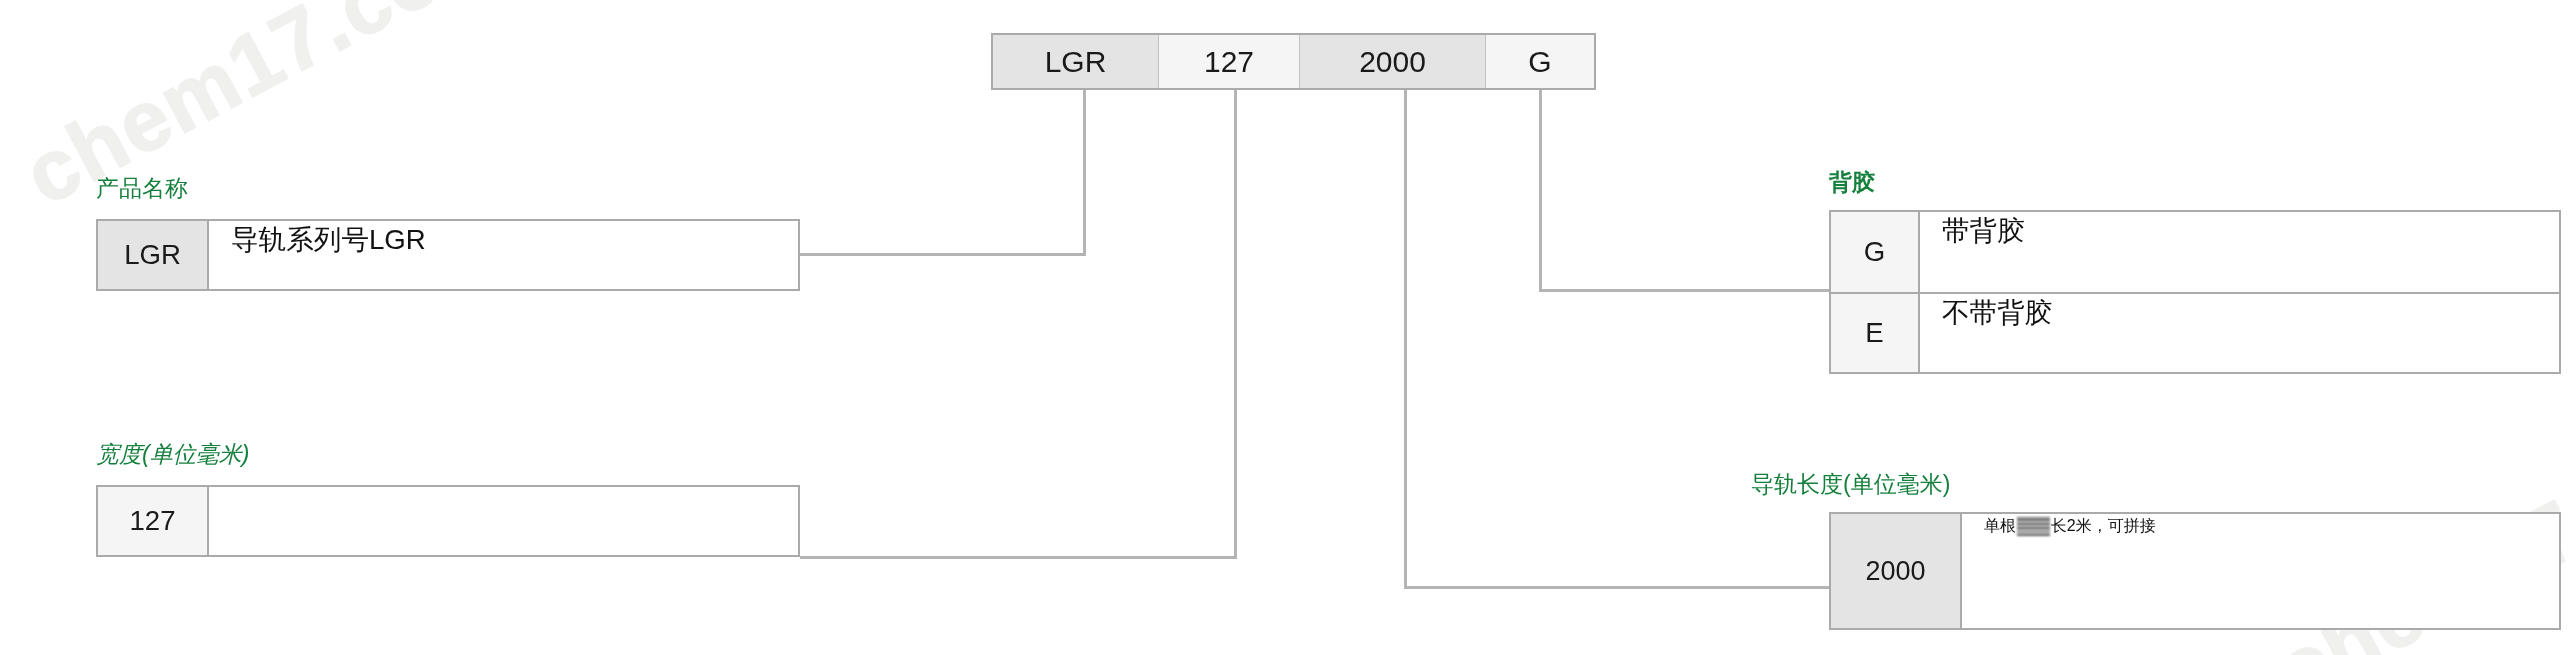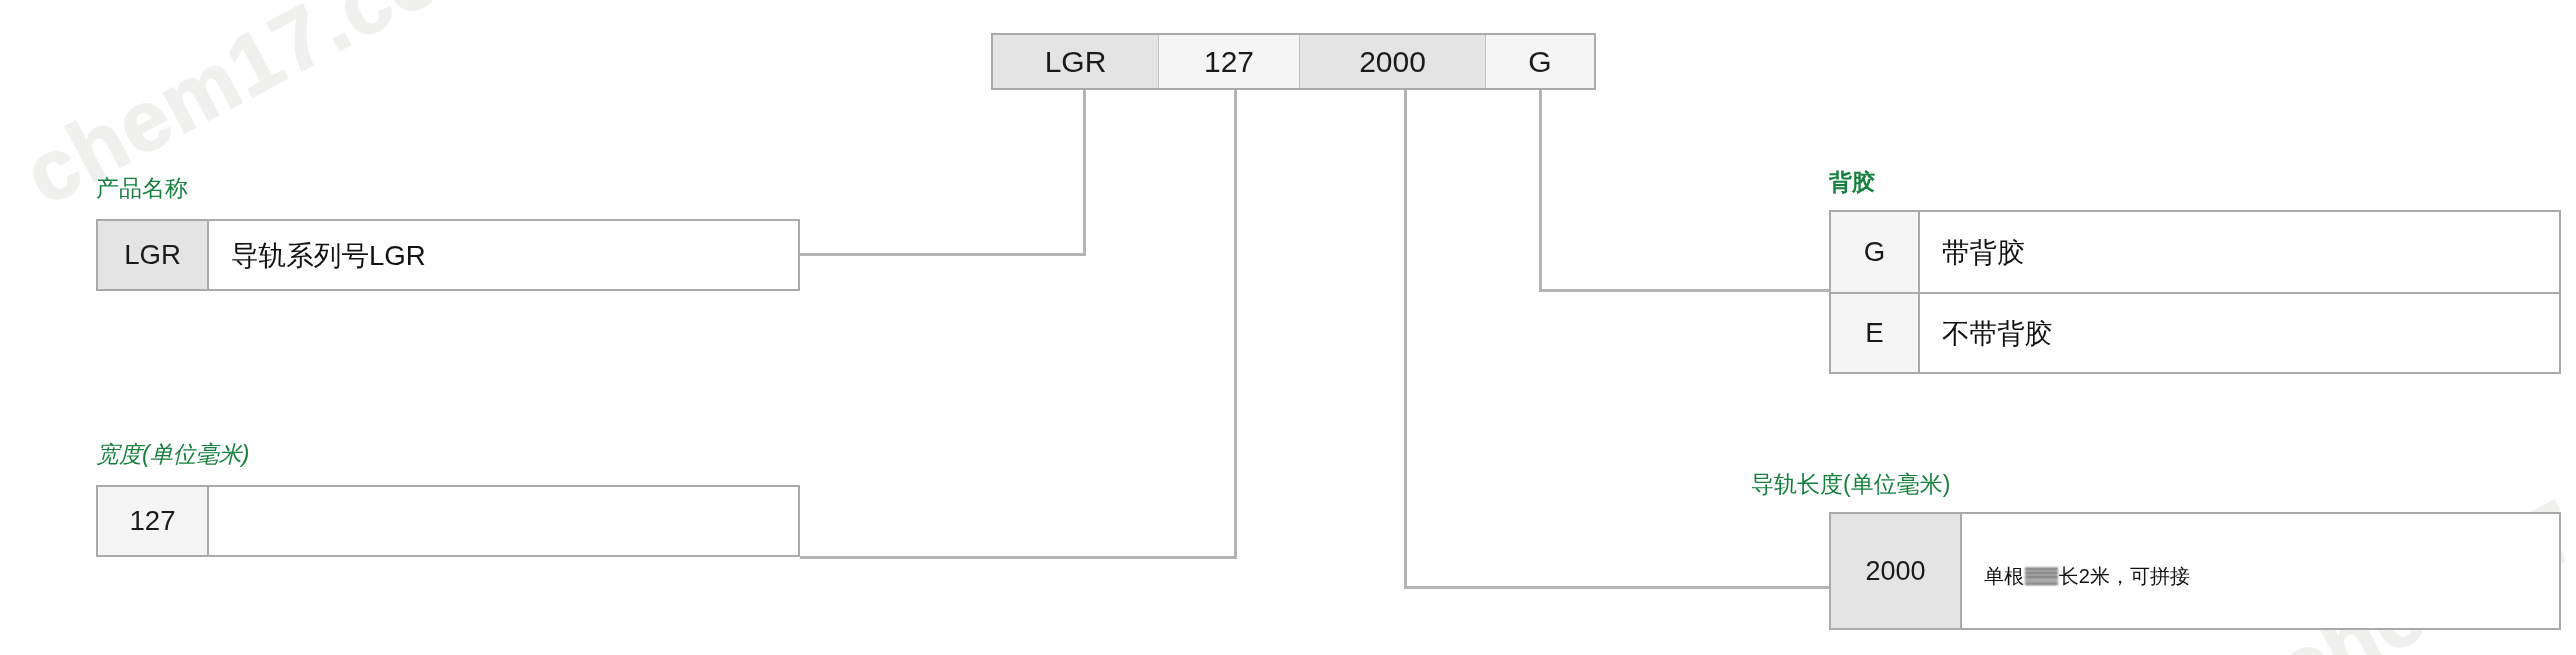--- a/index.html
+++ b/index.html
@@ -78,29 +78,29 @@
   }
   .spec-row + .spec-row{border-top:2.8px solid #aaaaaa;}
   .spec-key{
     display:flex;align-items:center;justify-content:center;
     box-sizing:border-box;
     border-right:2.8px solid #aaaaaa;
     font-size:27.6px;color:#1a1a1a;
     flex:0 0 auto;
   }
   .spec-val{
-    display:flex;flex-direction:column;justify-content:center;
+    display:flex;flex-direction:column;
     box-sizing:border-box;
     padding-left:22px;
     font-size:27.6px;color:#111111;
     flex:1 1 auto;
   }
   .spec-val .sub{
-    font-size:20px;
-    margin-top:10px;
+    font-size:16px;
+    margin-top:2px;
     display:flex;align-items:center;
     white-space:nowrap;
   }
   .redact{
     display:inline-block;
     width:33px;height:18.4px;
     margin:0 0.9px;
     background:repeating-linear-gradient(
        0deg,#5c5c5c 0px,#5c5c5c 1.8px,#cfcfcf 1.8px,#cfcfcf 3.7px);
     filter:blur(1.1px);

